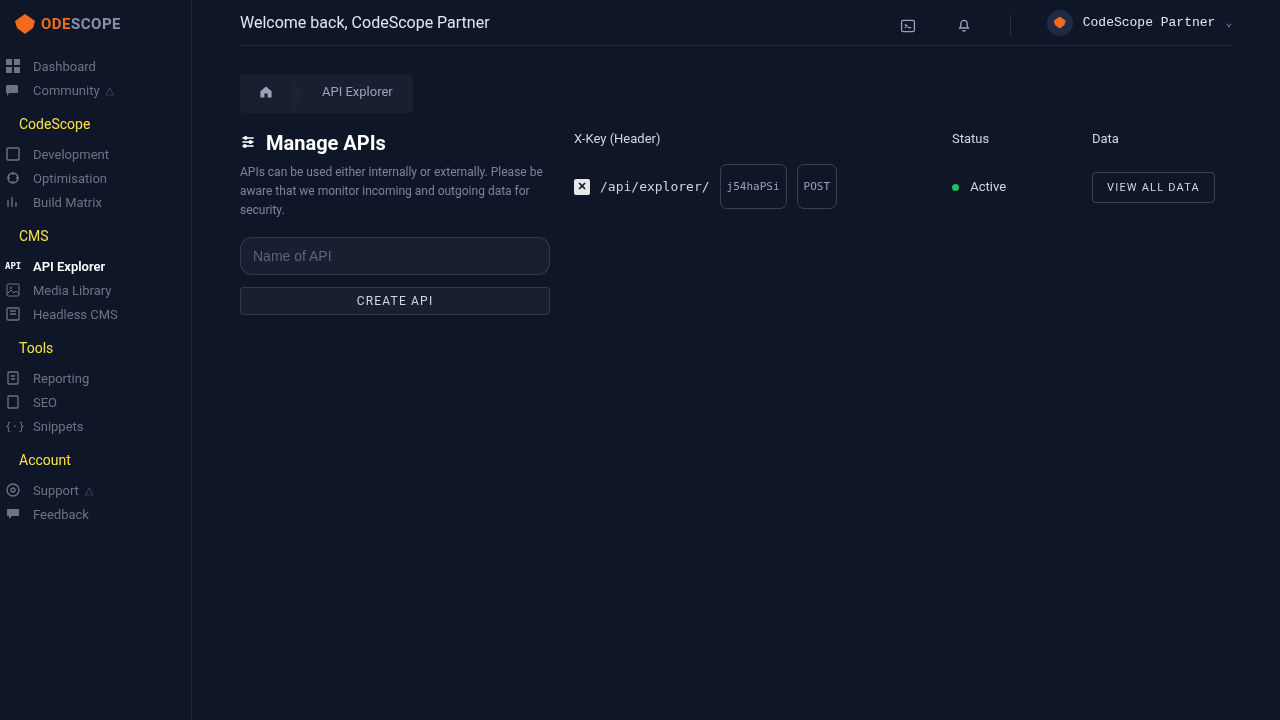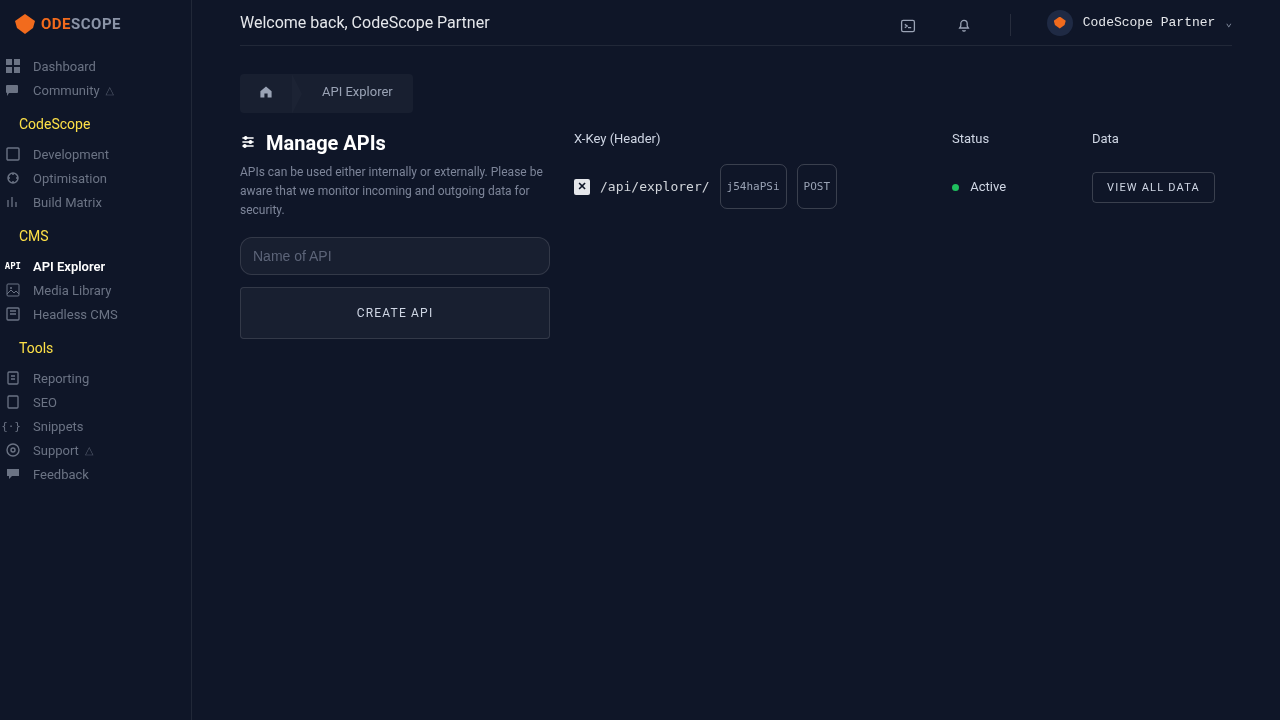--- a/index.html
+++ b/index.html
@@ -28,21 +28,21 @@
 .logo-code { color: #f26b1d; font-weight: 700; font-size: 15px; letter-spacing: .5px; }
 .logo-scope { color: #8b94a7; font-weight: 700; font-size: 15px; letter-spacing: .5px; }
 
 .nav-section-title {
   color: #fde047; font-size: 14px; padding: 14px 19px 10px;
 }
 .nav-item {
   display: flex; align-items: center; padding: 4px 5px;
   color: #6b7384; font-size: 13px; cursor: pointer;
 }
-.nav-item .icon { width: 16px; height: 16px; margin-right: 12px; display: inline-flex; align-items: center; justify-content: flex-end; font-size: 12px; }
+.nav-item .icon { width: 16px; height: 16px; margin-right: 12px; display: inline-flex; align-items: center; justify-content: flex-start; font-size: 12px; }
 .nav-item.active { color: #fff; font-weight: 600; }
 .nav-item .wait { margin-left: 6px; opacity: .7; font-size: 11px; }
 
 
 .main { flex: 1; padding: 0 48px; }
 .topbar {
   height: 46px; display: flex; align-items: center; justify-content: space-between;
   border-bottom: 1px solid rgba(255,255,255,0.08);
 }
 .welcome { color: #e5e7eb; font-size: 16px; }
@@ -78,21 +78,21 @@
 .left-col { width: 310px; }
 .page-heading { display:flex; align-items:center; gap:10px; font-size:20px; font-weight:700; color:#fff; }
 .desc { color:#7d8599; font-size:12px; line-height:1.6; margin-top:8px; }
 .input {
   margin-top:16px; width:100%; background: rgba(255,255,255,0.04);
   border:1px solid rgba(255,255,255,0.12); border-radius:12px; padding:10px 12px;
   color:#e5e7eb; font-size:14px;
 }
 .input::placeholder { color:#5c6478; }
 .btn {
-  margin-top:12px; width:100%; padding:18px; text-align:center;
+  margin-top:12px; width:100%; padding:6px; text-align:center;
   background: rgba(255,255,255,0.04); border:1px solid rgba(255,255,255,0.12);
   border-radius:4px; color:#cfd6e4; font-size:12px; letter-spacing:1.2px; cursor:pointer;
 }
 
 
 .right-col { flex:1; }
 .table-header { display:flex; color:#cfd6e4; font-size:13px; padding-bottom:18px; }
 .col-key { flex:1; }
 .col-status { width:140px; }
 .col-data { width:140px; }
@@ -220,20 +220,21 @@
           </svg>
         </span>
         <span>SEO</span>
       </div>
       <div class="nav-item">
         <span class="icon">
           <span style="font-family:monospace;font-size:11px">{·}</span>
         </span>
         <span>Snippets</span>
       </div>
+      <div class="nav-section-title">Account</div>
       <div class="nav-item">
         <span class="icon">
           <svg viewBox="0 0 16 16" fill="none" stroke="currentColor" stroke-width="1.4">
             <circle cx="8" cy="8" r="6"></circle>
             <circle cx="8" cy="8" r="2"></circle>
           </svg>
         </span>
         <span>Support</span>
         <span class="wait">△</span>
       </div>

